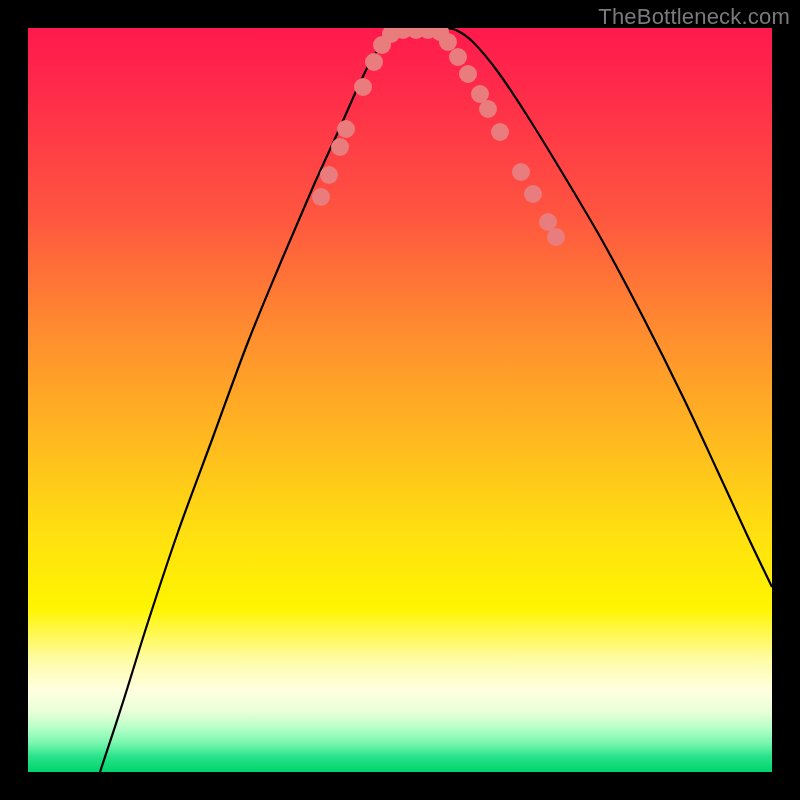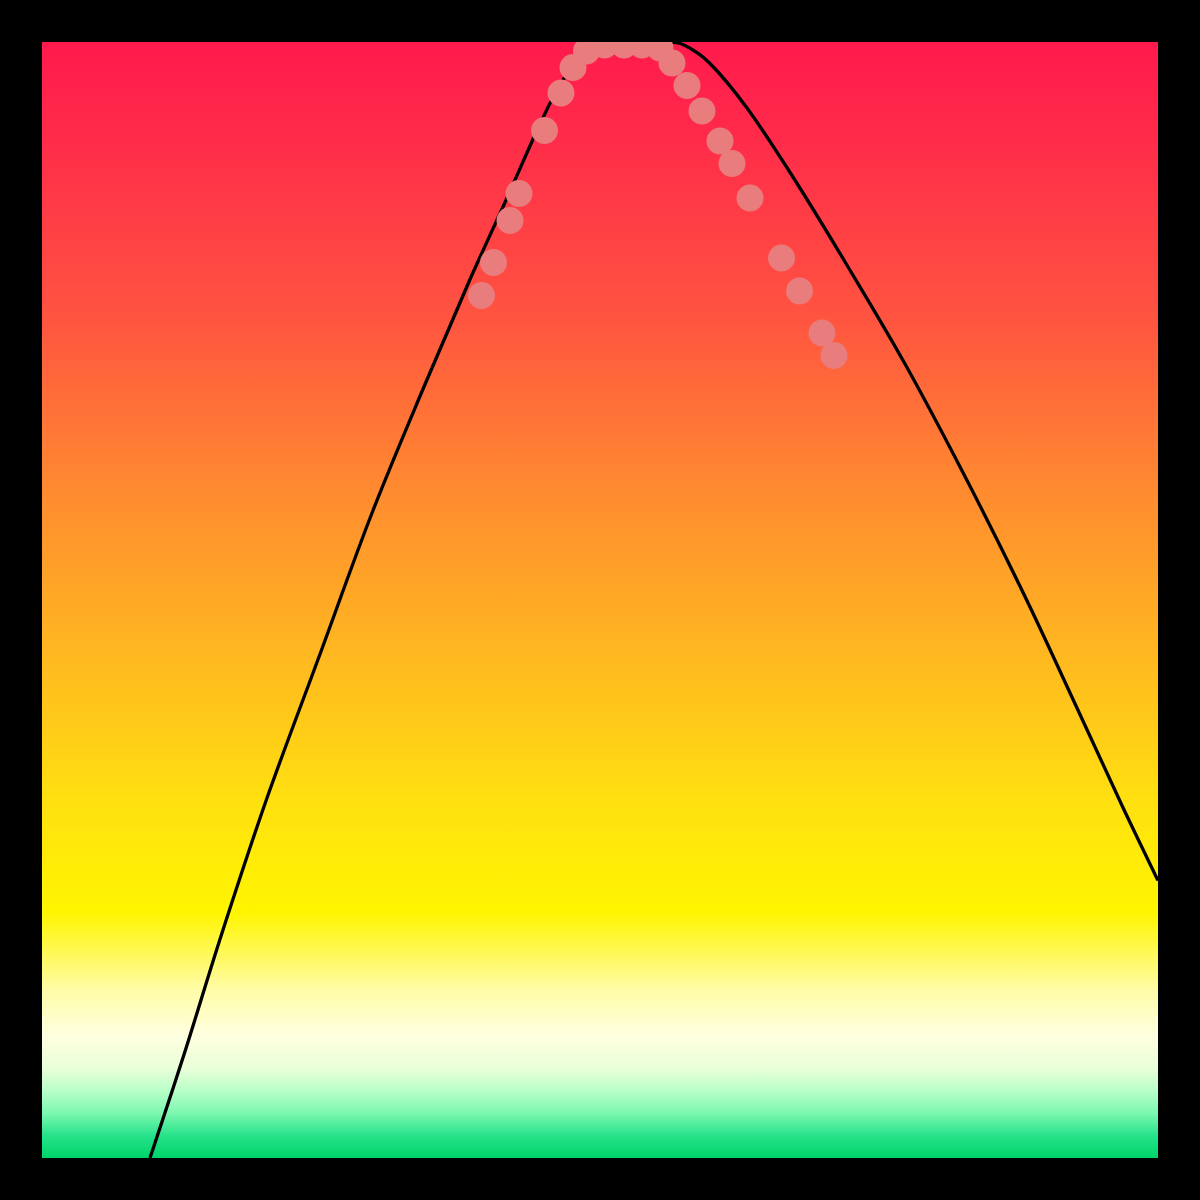--- a/index.html
+++ b/index.html
@@ -84,13 +84,14 @@
           <circle cx="452" cy="66" r="9" fill="#e97c7c"></circle>
           <circle cx="460" cy="81" r="9" fill="#e97c7c"></circle>
           <circle cx="472" cy="104" r="9" fill="#e97c7c"></circle>
           <circle cx="493" cy="144" r="9" fill="#e97c7c"></circle>
           <circle cx="505" cy="166" r="9" fill="#e97c7c"></circle>
           <circle cx="520" cy="194" r="9" fill="#e97c7c"></circle>
           <circle cx="528" cy="209" r="9" fill="#e97c7c"></circle>
         </g>
     </svg>
   </div>
+  <div class="watermark">TheBottleneck.com</div>
 </div>
 
 </body></html>

